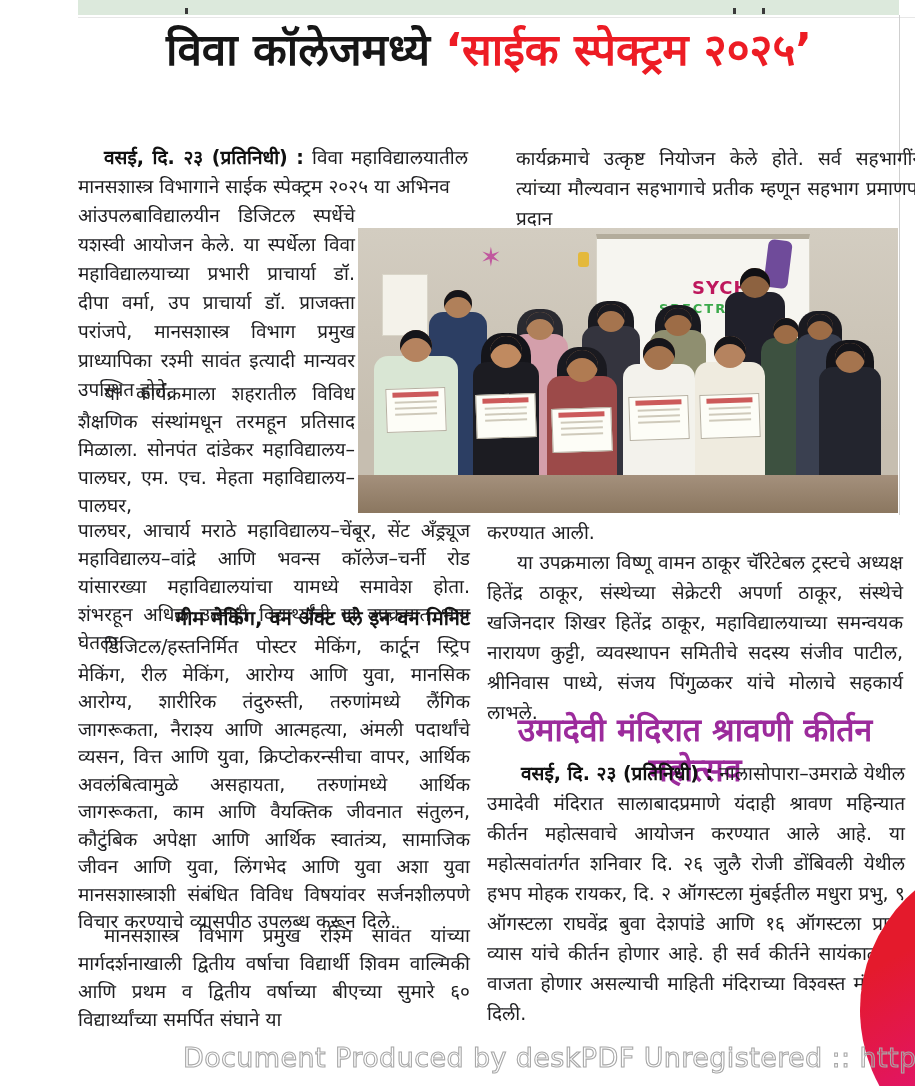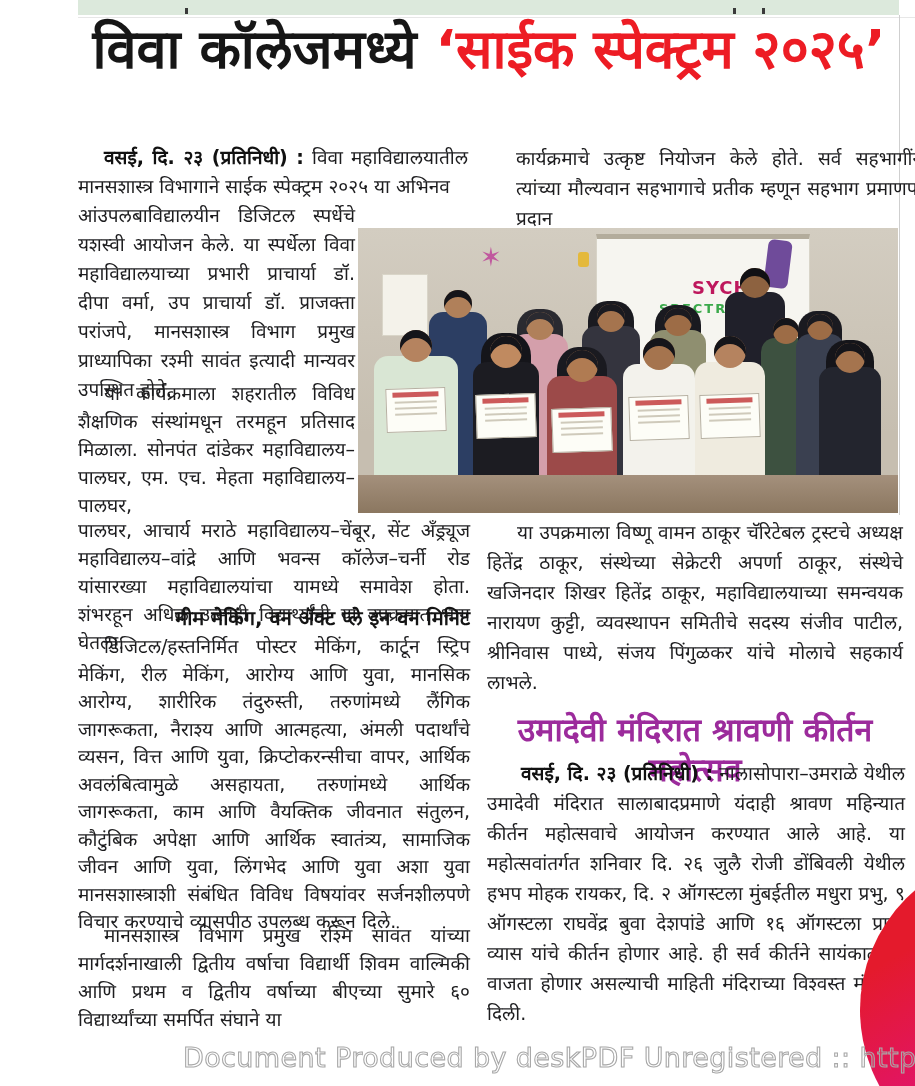--- a/index.html
+++ b/index.html
@@ -10,21 +10,21 @@
   }
   
   #top-strip{position:absolute;left:78px;top:0;width:821px;height:15px;background:#dce9dc;}
   #top-strip-underline{position:absolute;left:78px;top:17px;width:837px;height:1px;background:#e7e7e7;}
   .strip-mark{position:absolute;width:3px;height:6px;background:#3a3a3a;top:8px;}
   
   #right-rule{position:absolute;left:899px;top:15px;width:1px;height:500px;background:#cfcfcf;}
   
   #headline{
     position:absolute;left:78px;top:22px;width:822px;text-align:center;
-    font-weight:bold;font-size:54px;line-height:55px;color:#161616;letter-spacing:0px;
+    font-weight:bold;font-size:44px;line-height:55px;color:#161616;letter-spacing:0px;
   }
   #headline .red{color:#ed1c24;}
   
   .txt{
     position:absolute;font-size:19px;line-height:29px;color:#1c1c1e;
     text-align:justify;margin:0;
   }
   .txt b{font-weight:bold;color:#111;}
   #blockA{left:78px;top:143px;width:390px;text-indent:26px;}
   #blockB{left:78px;top:201px;width:277px;line-height:29px;}
@@ -100,20 +100,21 @@
 <p class="txt" id="blockA"><b>वसई, दि. २३ (प्रतिनिधी) :</b> <span>विवा महाविद्यालयातील मानसशास्त्र विभागाने साईक स्पेक्ट्रम २०२५ या अभिनव</span></p>
 <p class="txt" id="blockB">आंउपलबाविद्यालयीन डिजिटल स्पर्धेचे यशस्वी आयोजन केले. या स्पर्धेला विवा महाविद्यालयाच्या प्रभारी प्राचार्या डॉ. दीपा वर्मा, उप प्राचार्या डॉ. प्राजक्ता परांजपे, मानसशास्त्र विभाग प्रमुख प्राध्यापिका रश्मी सावंत इत्यादी मान्यवर उपस्थित होते.</p>
 <p class="txt" id="blockC">या कार्यक्रमाला शहरातील विविध शैक्षणिक संस्थांमधून तरमहून प्रतिसाद मिळाला. सोनपंत दांडेकर महाविद्यालय–पालघर, एम. एच. मेहता महाविद्यालय–पालघर,</p>
 <p class="txt" id="blockD">पालघर, आचार्य मराठे महाविद्यालय–चेंबूर, सेंट अँड्र्यूज महाविद्यालय–वांद्रे आणि भवन्स कॉलेज–चर्नी रोड यांसारख्या महाविद्यालयांचा यामध्ये समावेश होता. शंभरहून अधिक उत्साही विद्यार्थ्यांनी या उपक्रमात भाग घेतला.</p>
 <p id="subhead">मीम मेकिंग, वन ॲक्ट प्ले इन वन मिनिट</p>
 <p class="txt" id="blockE">डिजिटल/हस्तनिर्मित पोस्टर मेकिंग, कार्टून स्ट्रिप मेकिंग, रील मेकिंग, आरोग्य आणि युवा, मानसिक आरोग्य, शारीरिक तंदुरुस्ती, तरुणांमध्ये लैंगिक जागरूकता, नैराश्य आणि आत्महत्या, अंमली पदार्थांचे व्यसन, वित्त आणि युवा, क्रिप्टोकरन्सीचा वापर, आर्थिक अवलंबित्वामुळे असहायता, तरुणांमध्ये आर्थिक जागरूकता, काम आणि वैयक्तिक जीवनात संतुलन, कौटुंबिक अपेक्षा आणि आर्थिक स्वातंत्र्य, सामाजिक जीवन आणि युवा, लिंगभेद आणि युवा अशा युवा मानसशास्त्राशी संबंधित विविध विषयांवर सर्जनशीलपणे विचार करण्याचे व्यासपीठ उपलब्ध करून दिले.</p>
 <p class="txt" id="blockF">मानसशास्त्र विभाग प्रमुख रश्मि सावंत यांच्या मार्गदर्शनाखाली द्वितीय वर्षाचा विद्यार्थी शिवम वाल्मिकी आणि प्रथम व द्वितीय वर्षाच्या बीएच्या सुमारे ६० विद्यार्थ्यांच्या समर्पित संघाने या</p>
 
 <p class="txt" id="blockG">कार्यक्रमाचे उत्कृष्ट नियोजन केले होते. सर्व सहभागींना त्यांच्या मौल्यवान सहभागाचे प्रतीक म्हणून सहभाग प्रमाणपत्रे प्रदान</p>
 <div class="txt" id="blockH">
+  <p>करण्यात आली.</p>
   <p class="p2">या उपक्रमाला विष्णू वामन ठाकूर चॅरिटेबल ट्रस्टचे अध्यक्ष हितेंद्र ठाकूर, संस्थेच्या सेक्रेटरी अपर्णा ठाकूर, संस्थेचे खजिनदार शिखर हितेंद्र ठाकूर, महाविद्यालयाच्या समन्वयक नारायण कुट्टी, व्यवस्थापन समितीचे सदस्य संजीव पाटील, श्रीनिवास पाध्ये, संजय पिंगुळकर यांचे मोलाचे सहकार्य लाभले.</p>
 </div>
 
 <div id="photo">
   <div id="photo-screen">
     <span class="s1">SYCH</span>
     <span class="s2">SPECTRUM</span>
   </div>
   <div class="photo-poster"></div>
   <span class="photo-star">✶</span>

